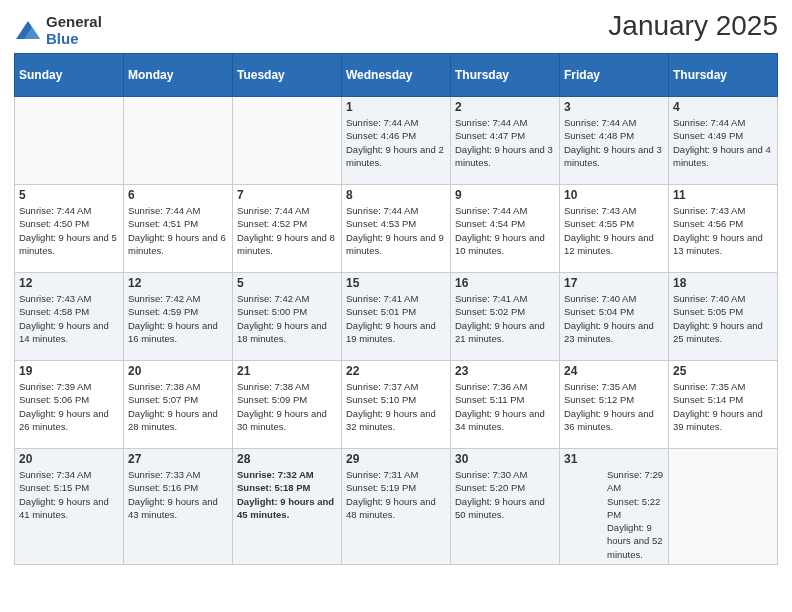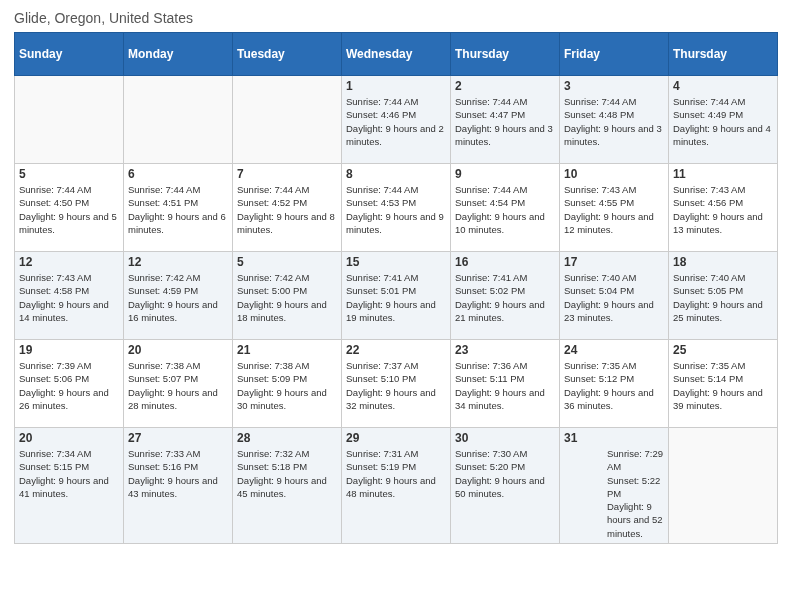--- a/index.html
+++ b/index.html
@@ -98,22 +98,32 @@
     }
     .row-shaded td {
       background: #f0f4f8;
     }
   </style>
 </head>
 <body>
 
 <div class="page">
   <div class="header">
+    <div class="logo">
+      <svg class="logo-icon" viewBox="0 0 28 28">
+        <polygon points="14,4 26,22 2,22" fill="#2a6db5"></polygon>
+        <polygon points="18,10 26,22 10,22" fill="#5a9fd4" opacity="0.7"></polygon>
+      </svg>
+      <div class="logo-text">
+        <span class="logo-general">General</span>
+        <span class="logo-blue">Blue</span>
+      </div>
+    </div>
     <div class="title-block">
-      <div class="subtitle">Glide, Oregon, United States</div>
+      <div class="main-title">January 2025</div>
     </div>
   </div>
 
   <table class="calendar">
     <thead>
       <tr>
       <th>Sunday</th>
           <th>Monday</th>
           <th>Tuesday</th>
           <th>Wednesday</th>
@@ -292,21 +302,21 @@
 Daylight: 9 hours and 41 minutes.</div>
           </td>
           <td>
             <div class="day-num">27</div>
             <div class="day-detail" style="white-space: pre-line;">Sunrise: 7:33 AM
 Sunset: 5:16 PM
 Daylight: 9 hours and 43 minutes.</div>
           </td>
           <td>
             <div class="day-num">28</div>
-            <div class="day-detail" style="white-space: pre-line;">Sunrise: 7:32 AM
+            <div class="day-detail" style="white-space: pre-line; font-weight: bold;">Sunrise: 7:32 AM
 Sunset: 5:18 PM
 Daylight: 9 hours and 45 minutes.</div>
           </td>
           <td>
             <div class="day-num">29</div>
             <div class="day-detail" style="white-space: pre-line;">Sunrise: 7:31 AM
 Sunset: 5:19 PM
 Daylight: 9 hours and 48 minutes.</div>
           </td>
           <td>

